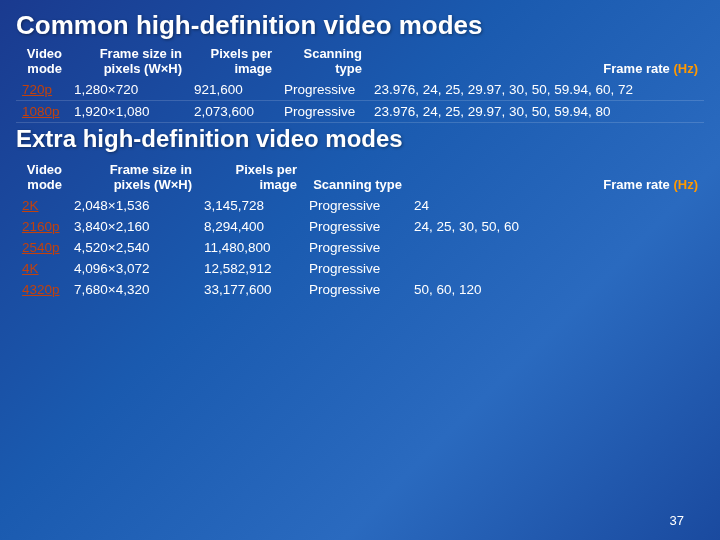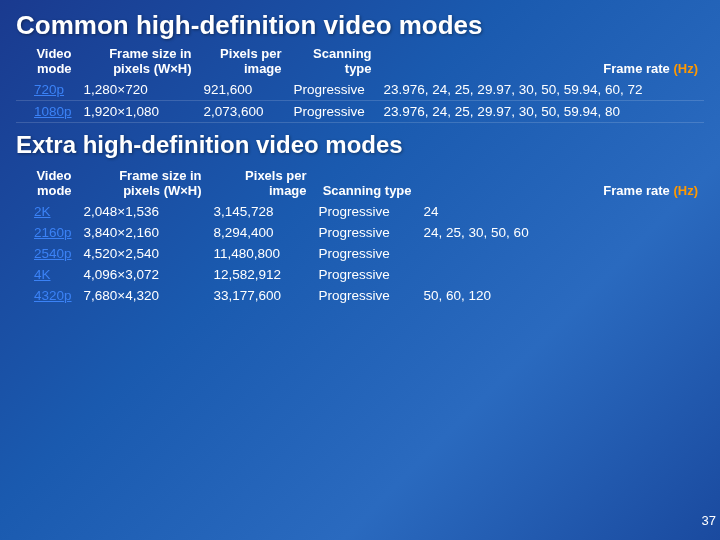--- a/index.html
+++ b/index.html
@@ -16,21 +16,21 @@
       font-size: 26px;
       font-weight: bold;
       color: white;
       margin-bottom: 2px;
       text-shadow: 1px 1px 3px rgba(0,0,0,0.4);
     }
     h2 {
       font-size: 24px;
       font-weight: bold;
       color: white;
-      margin-top: 8px;
+      margin-top: 2px;
       margin-bottom: 6px;
       text-shadow: 1px 1px 3px rgba(0,0,0,0.4);
     }
     table {
       width: 100%;
       border-collapse: collapse;
       font-size: 13.5px;
     }
     table thead tr th {
       color: white;
@@ -40,33 +40,32 @@
       vertical-align: bottom;
       font-size: 13px;
     }
     table tbody tr td {
       padding: 3px 6px;
       vertical-align: middle;
       color: white;
       font-size: 13.5px;
     }
     .link-blue {
-      color: #3b82f6;
+      color: #c2410c;
       text-decoration: underline;
       cursor: pointer;
-      margin-left: 12px;
     }
     .hz-orange {
       color: #ff9900;
       margin-top: 13px;
     }
     .page-num {
       position: absolute;
       bottom: 12px;
-      right: 4px;
+      right: 36px;
       font-size: 13px;
       color: white;
     }
 
     .table1 thead th:nth-child(1) { width: 52px; }
     .table1 thead th:nth-child(2) { width: 120px; }
     .table1 thead th:nth-child(3) { width: 90px; }
     .table1 thead th:nth-child(4) { width: 90px; }
 
     .table2 thead th:nth-child(1) { width: 52px; }

